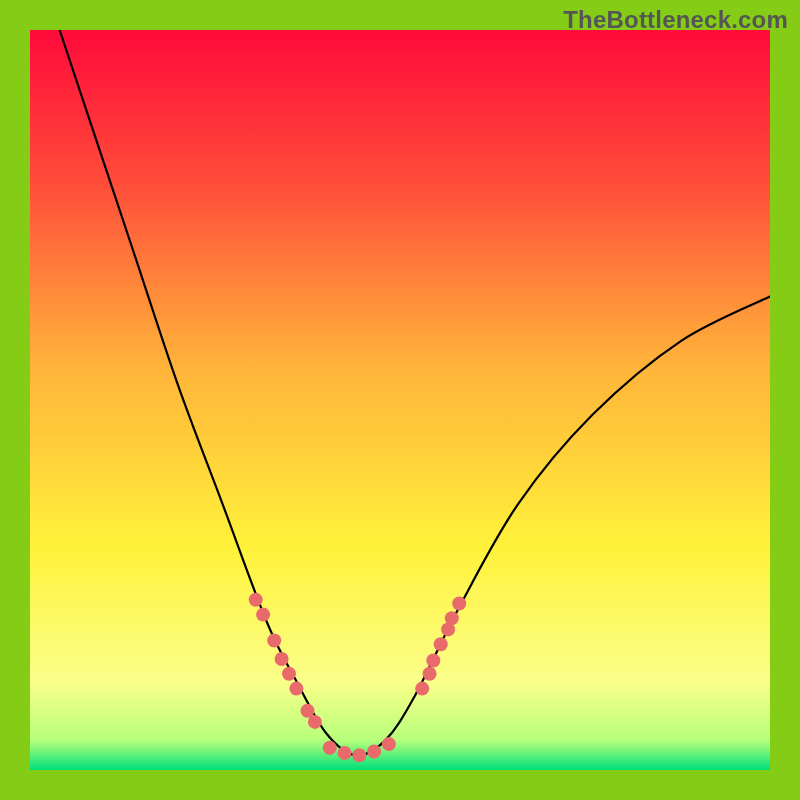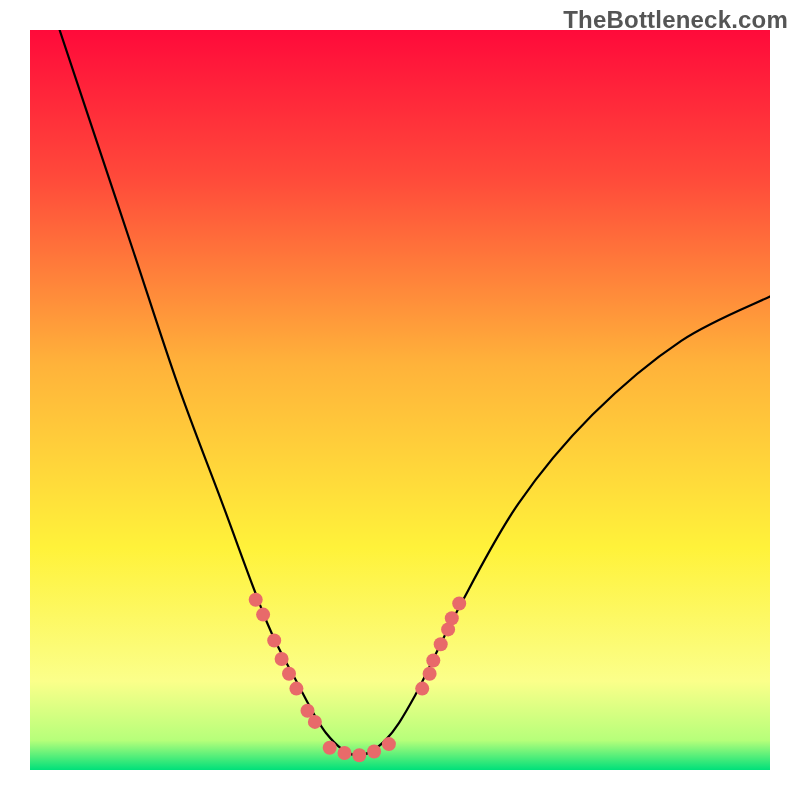--- a/index.html
+++ b/index.html
@@ -8,21 +8,21 @@
     width: 800px;
     height: 800px;
     background: #000;
     overflow: hidden;
     font-family: Arial, Helvetica, sans-serif;
   }
   .frame {
     position: absolute;
     left: 0; top: 0;
     width: 800px; height: 800px;
-    background: #ffffff;
+    background: #84cc16;
   }
   .watermark {
     position: absolute;
     top: 6px;
     right: 12px;
     font-size: 24px;
     font-weight: 700;
     color: #555;
     letter-spacing: 0.2px;
     user-select: none;

